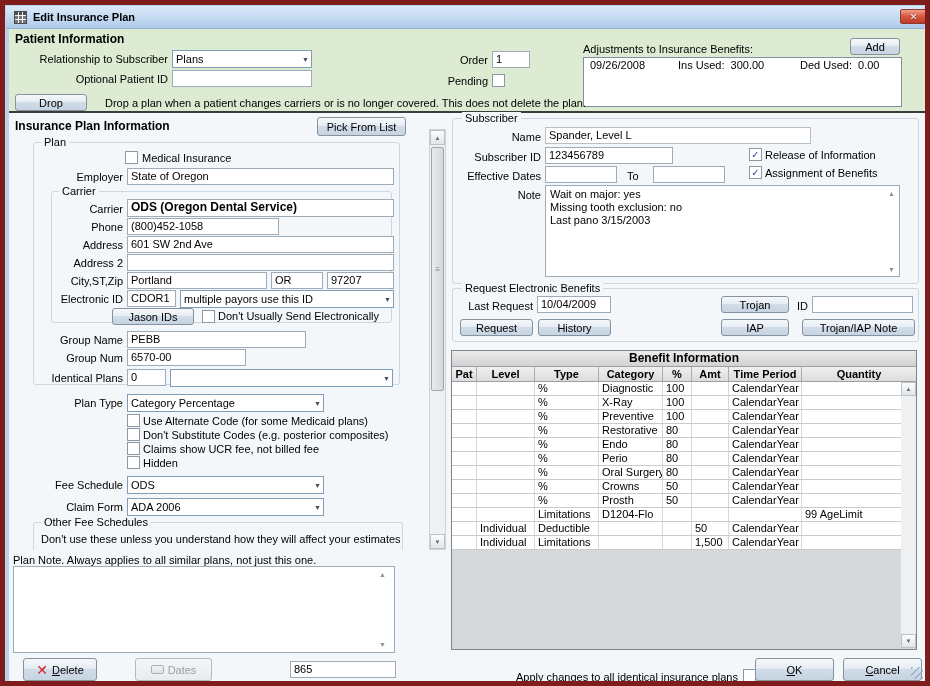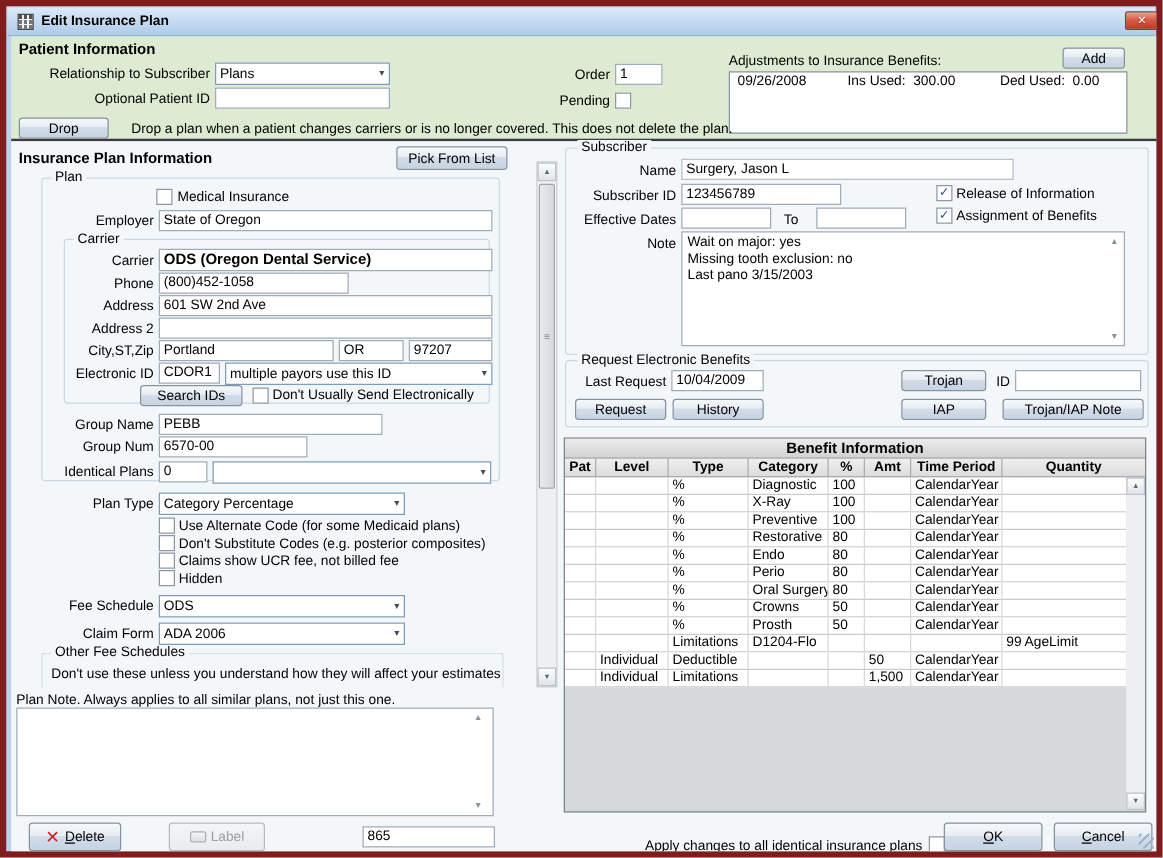--- a/index.html
+++ b/index.html
@@ -128,21 +128,21 @@
   <div class="tb" style="left:322px;top:267px;width:67px;">97207</div>
 
   <div class="r" style="left:10px;top:288px;width:108px;">Electronic ID</div>
   <div class="tb" style="left:122px;top:285px;width:49px;">CDOR1</div>
   <div class="dd" style="left:175px;top:285px;width:214px;">
     <span class="dd-t">multiple payors use this ID</span>
     <span class="dd-a">▼</span>
   </div>
 
   <div class="btn" style="left:107px;top:303px;width:82px;height:17px;">
-    <span>Search IDs</span>
+    <span>Jason IDs</span>
   </div>
   <div class="cb" style="left:197px;top:305px;"></div>
   <div class="l" style="left:213px;top:305px;">Don't Usually Send Electronically</div>
 
   <div class="r" style="left:10px;top:329px;width:108px;">Group Name</div>
   <div class="tb" style="left:122px;top:326px;width:179px;">PEBB</div>
 
   <div class="r" style="left:10px;top:347px;width:108px;">Group Num</div>
   <div class="tb" style="left:122px;top:344px;width:119px;">6570-00</div>
 
@@ -200,29 +200,29 @@
   <div class="ta" style="left:8px;top:561px;width:382px;height:87px;"></div>
   <span class="note-arrow" style="left:374px;top:566px;">▲</span>
   <span class="note-arrow" style="left:374px;top:636px;">▼</span>
 
   <div class="btn" style="left:18px;top:653px;width:74px;height:23px;">
     <span style="color:#cc1f1f;font-weight:bold;font-size:14px;">✕</span>
     <span class="ulf">Delete</span>
   </div>
   <div class="btn dis" style="left:130px;top:653px;width:77px;height:23px;">
     <span style="width:13px;height:9px;border:1px solid #aab0b6;border-radius:2px;background:linear-gradient(#f2f3f4,#dfe2e5);"></span>
-    <span>Label</span>
+    <span>Dates</span>
   </div>
   <div class="tb" style="left:285px;top:656px;width:106px;">865</div>
 
   <div class="fs" style="left:447px;top:113px;width:467px;height:166px;"></div>
   <div class="fs-l" style="left:457px;top:107px;">Subscriber</div>
 
   <div class="r" style="left:430px;top:126px;width:106px;">Name</div>
-  <div class="tb" style="left:540px;top:122px;width:266px;border-color:#b8bfc7;">Surgery, Jason L</div>
+  <div class="tb" style="left:540px;top:122px;width:266px;border-color:#b8bfc7;">Spander, Level L</div>
 
   <div class="r" style="left:430px;top:146px;width:106px;">Subscriber ID</div>
   <div class="tb" style="left:540px;top:142px;width:128px;">123456789</div>
   <div class="cb" style="left:744px;top:143px;">
     <span>✓</span>
   </div>
   <div class="l" style="left:760px;top:144px;">Release of Information</div>
 
   <div class="r" style="left:430px;top:165px;width:106px;">Effective Dates</div>
   <div class="tb" style="left:540px;top:161px;width:72px;"></div>

